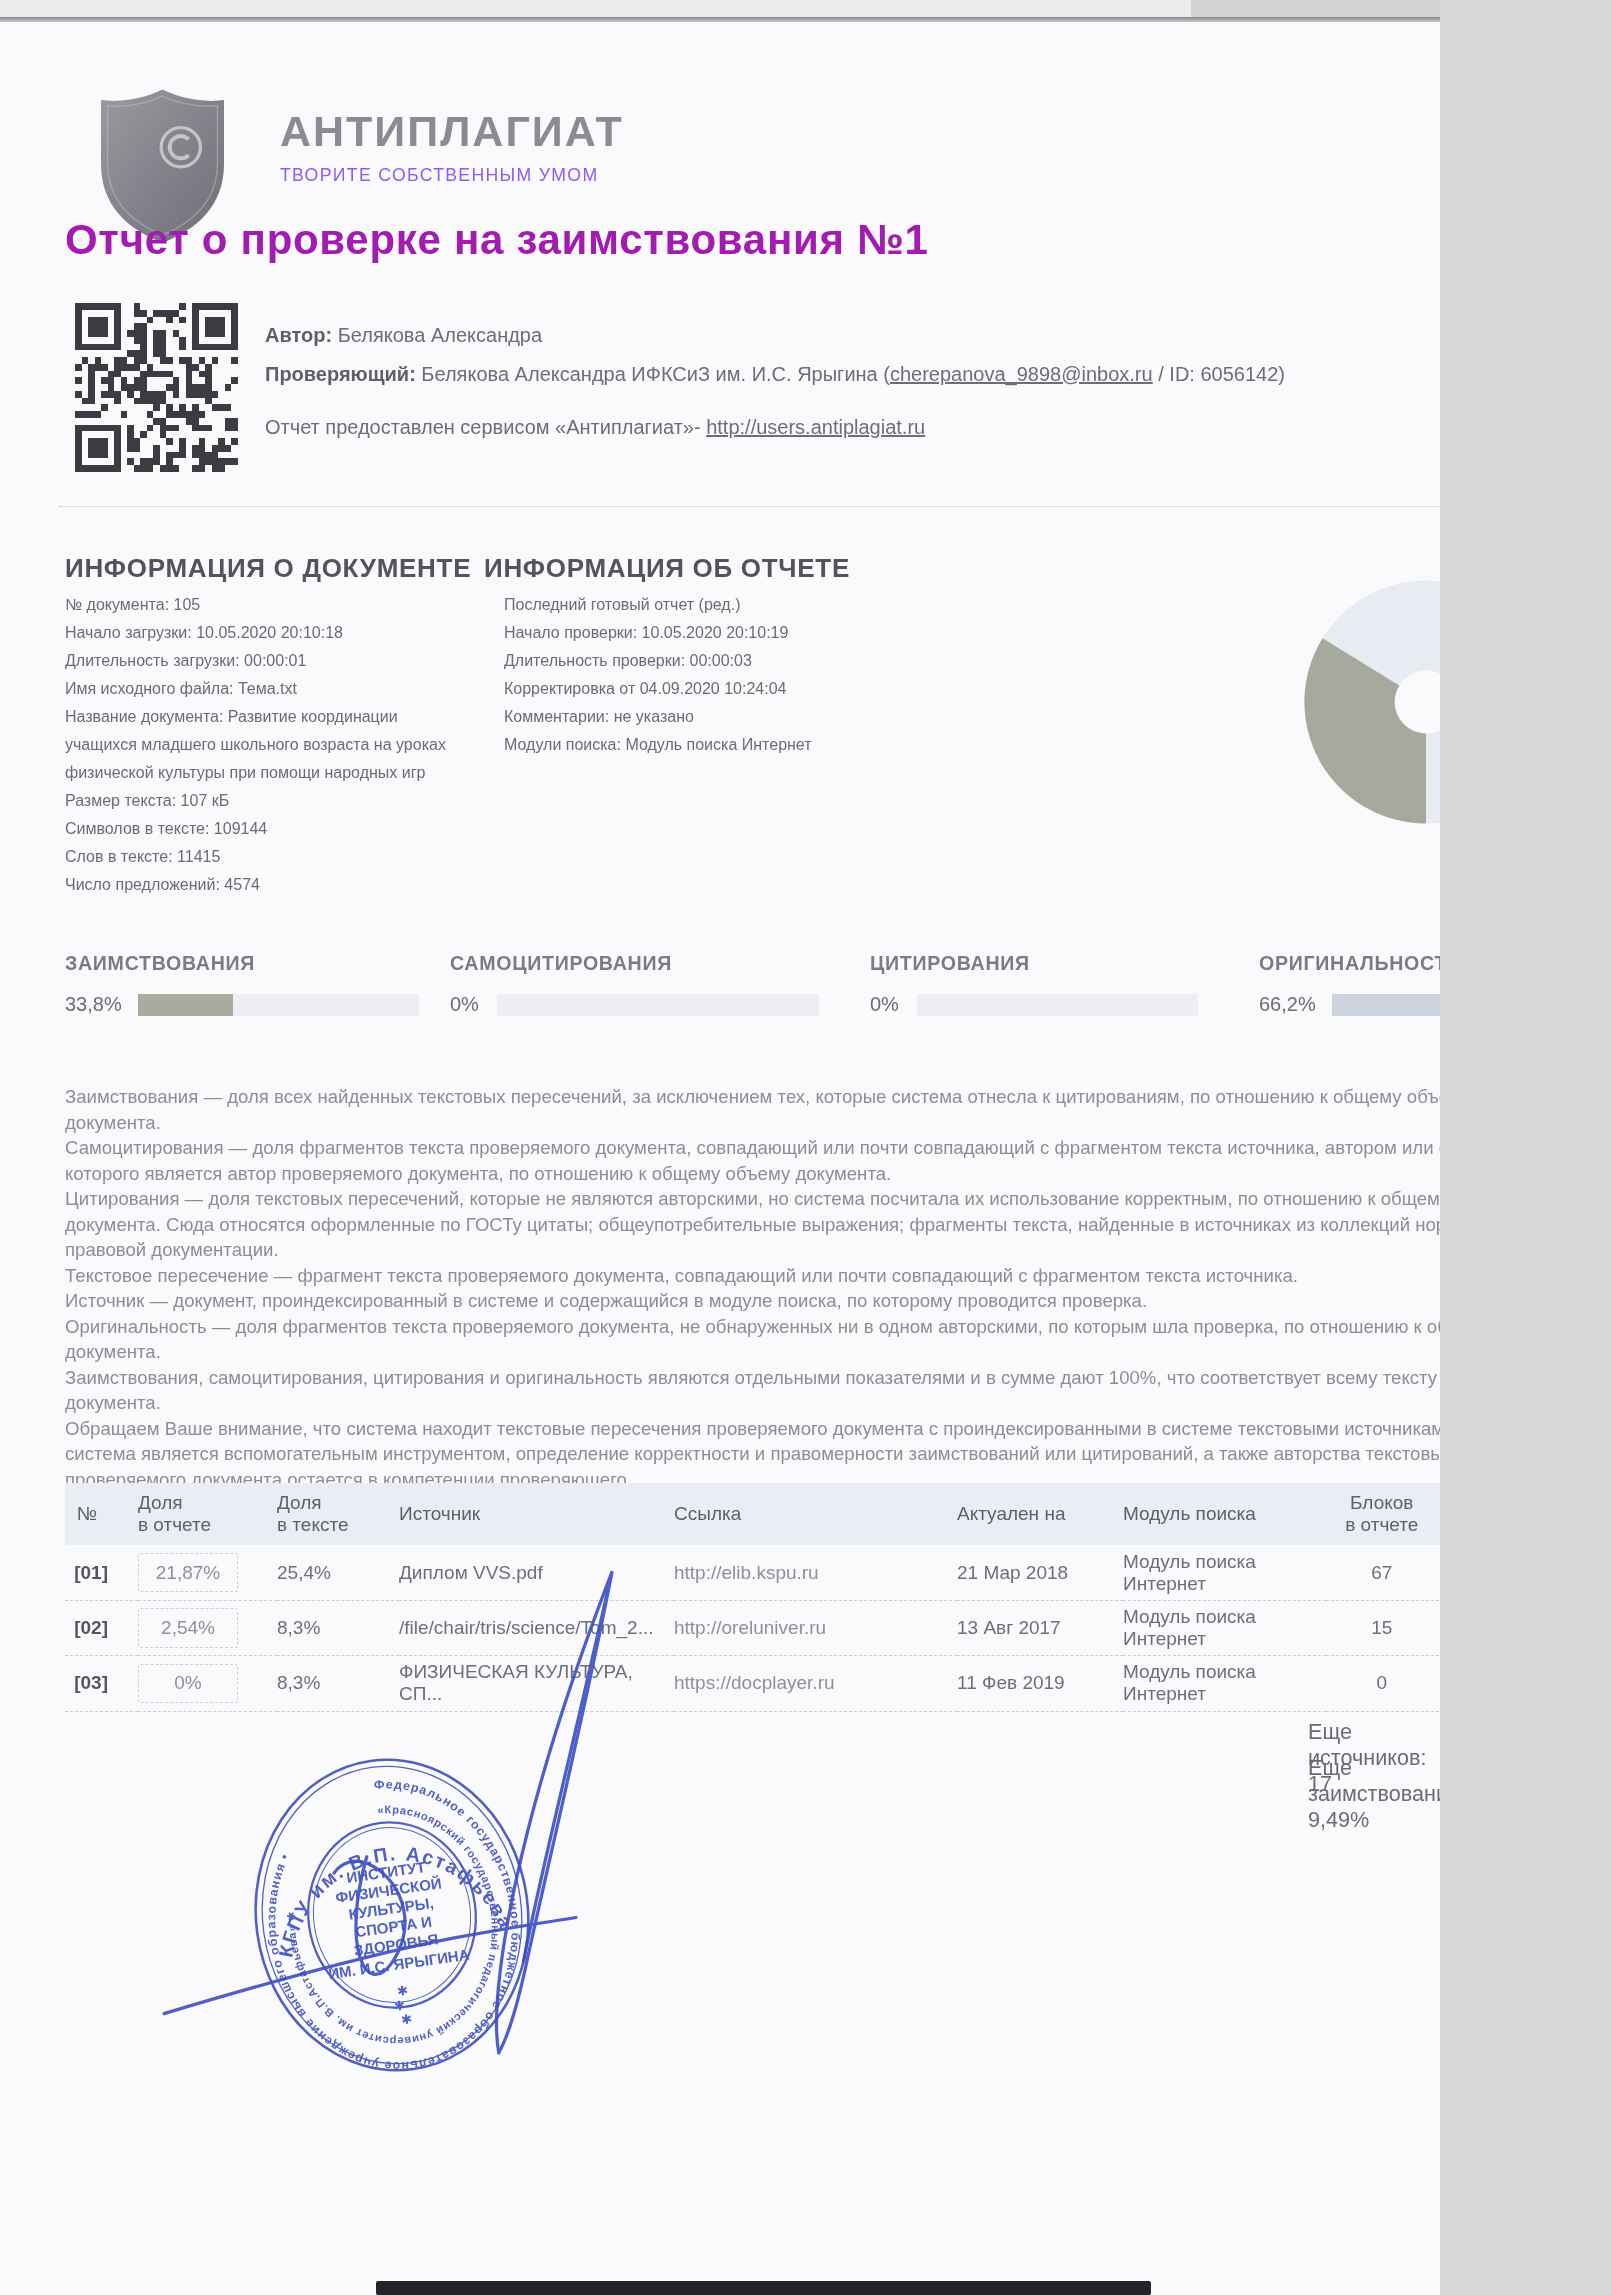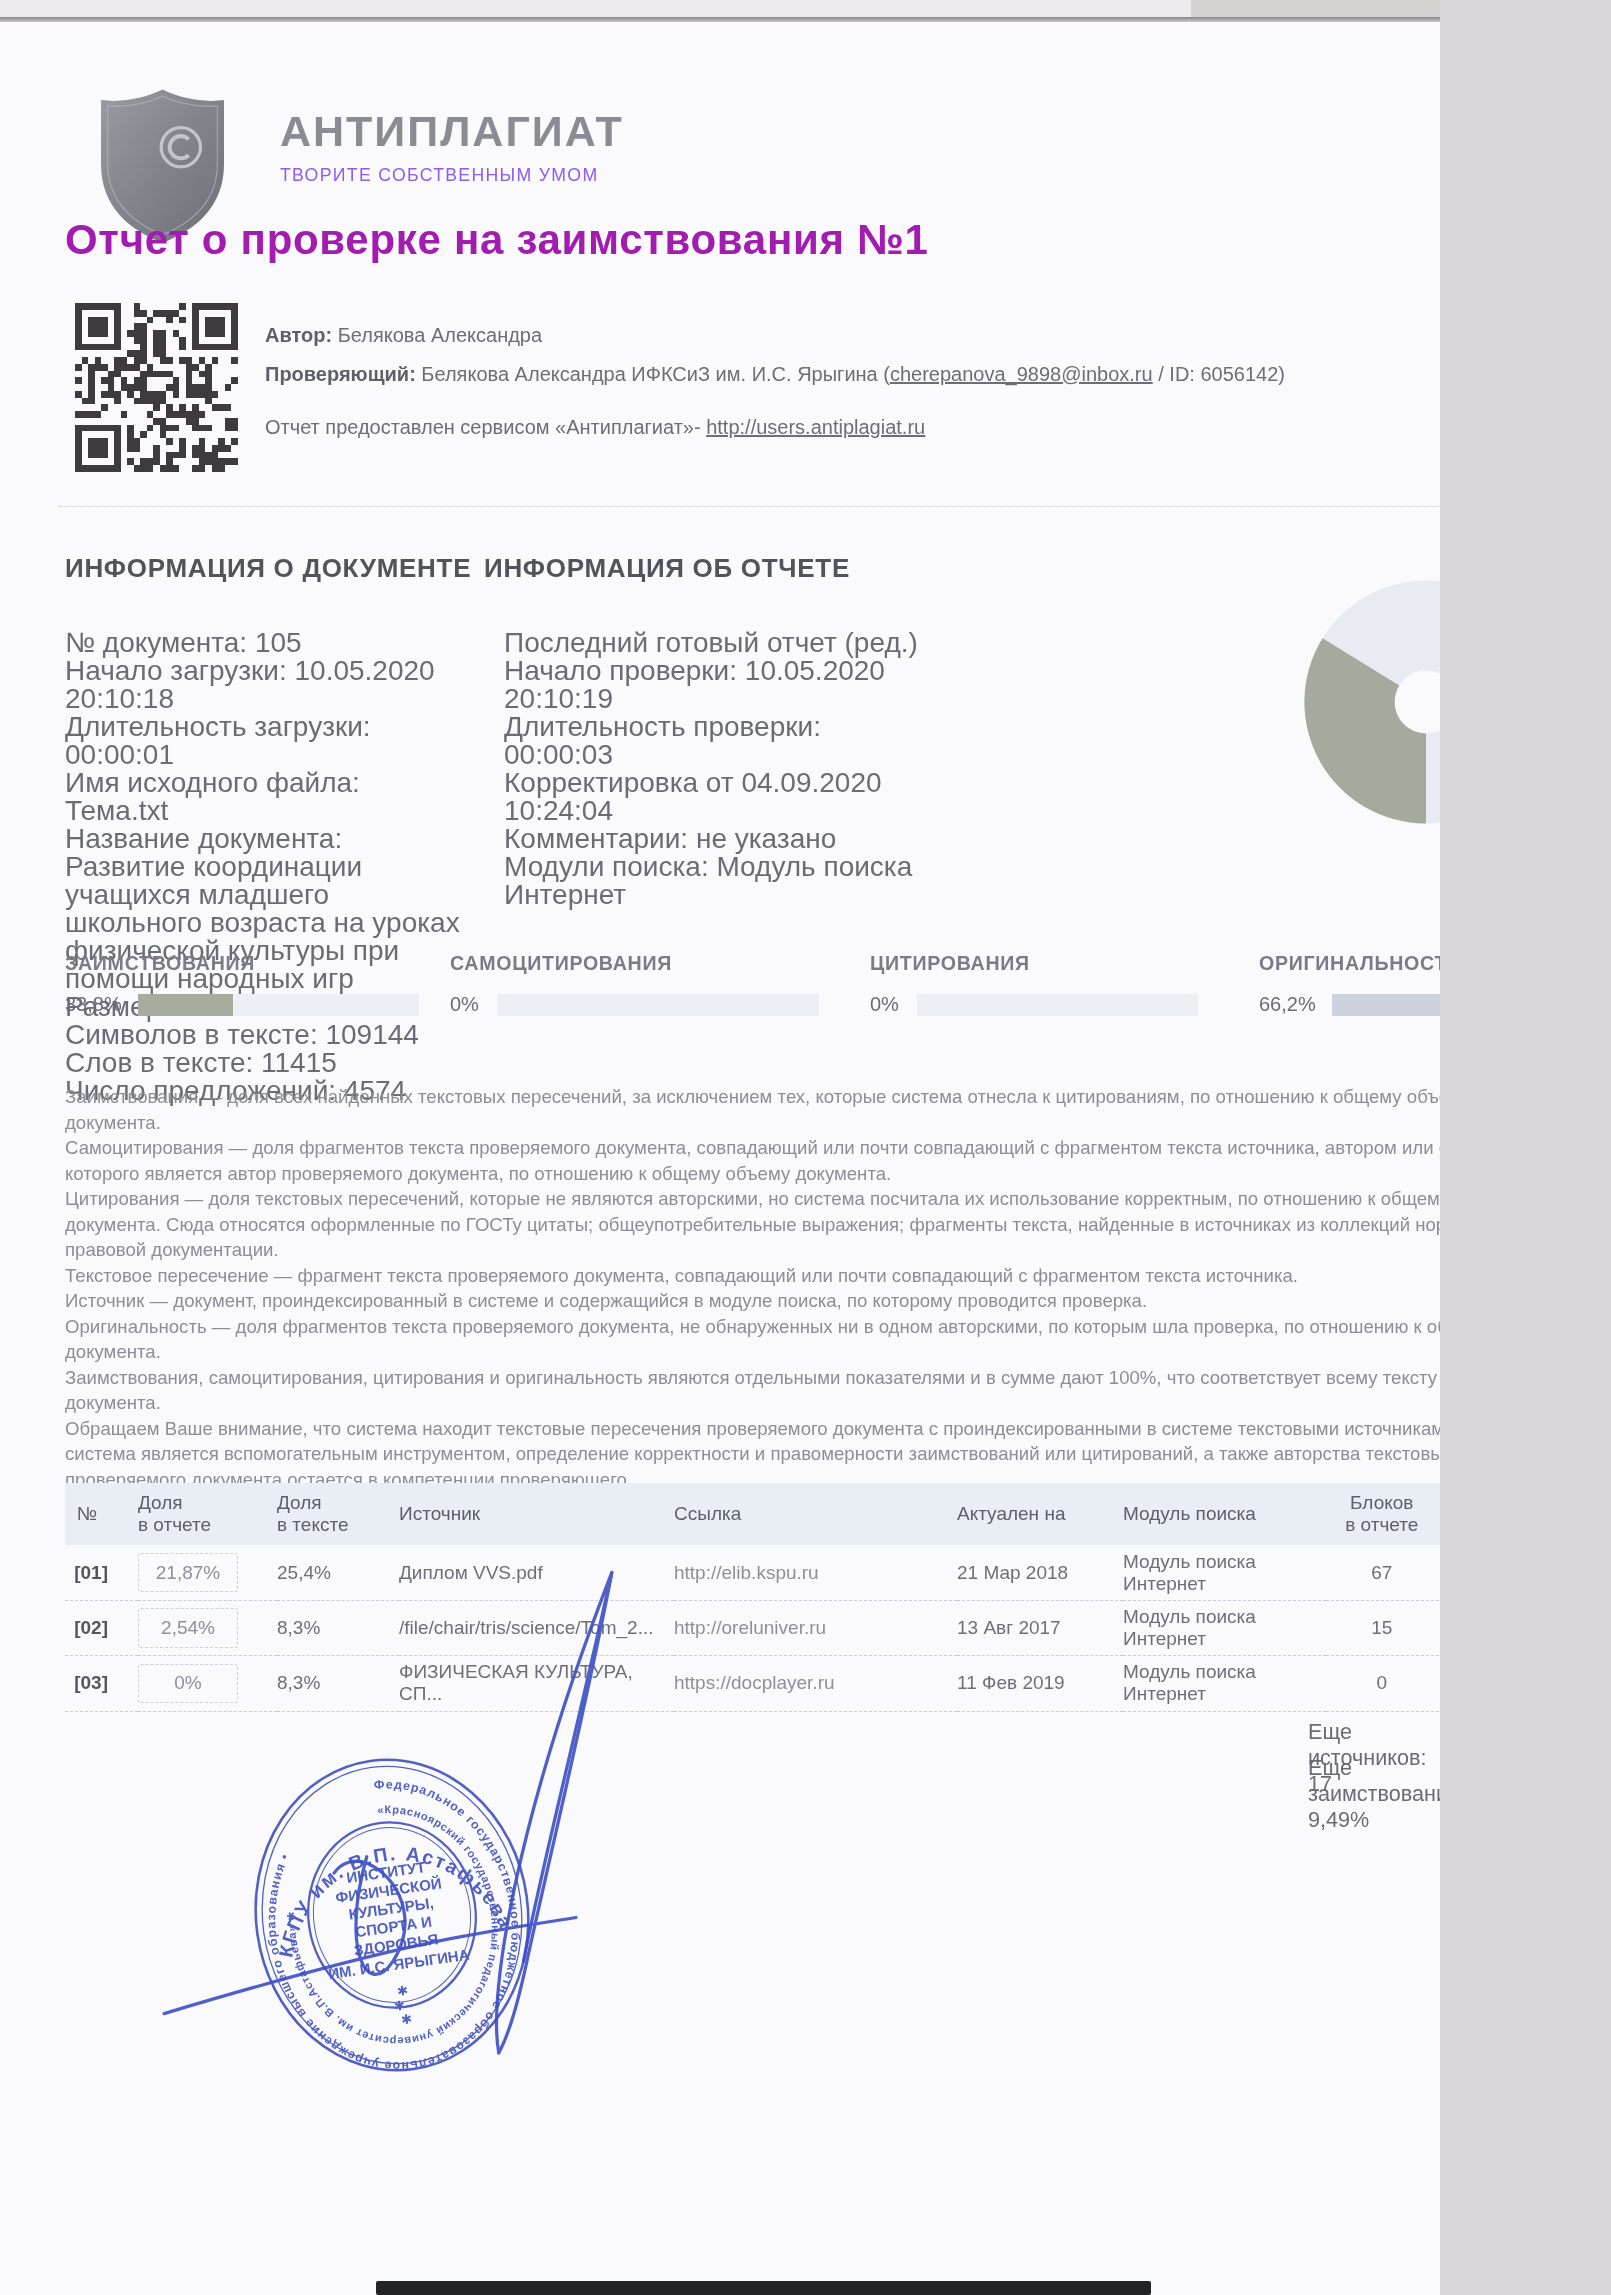--- a/index.html
+++ b/index.html
@@ -27,21 +27,21 @@
   .author-line{margin-bottom:15.7px;}
   .author-line b{color:#5f5f68;}
   .author-line .lnk{color:#6d6d76;text-decoration:underline;}
   .service-line{margin-top:30px;}
   .dotted-divider{position:absolute;left:59px;top:506px;width:1498px;border-top:1.3px dotted #c3c6cd;}
 
   
   .info-heading{position:absolute;font-size:26px;font-weight:700;color:#53535c;letter-spacing:0.7px;}
   .ih-left{left:65px;top:553px;}
   .ih-right{left:484px;top:553px;}
-  .info-lines{position:absolute;font-size:28px;line-height:28px;color:#6b6b74;margin-top:38px;}
+  .info-lines{position:absolute;font-size:16px;line-height:28px;color:#6b6b74;}
   .il-left{left:65px;top:591px;width:405px;}
   .il-right{left:504px;top:591px;width:419px;}
 
   .pie-wrap{position:absolute;left:1292px;top:568px;width:268px;height:268px;}
 
   
   .metric{position:absolute;top:952px;}
   .metric .mlabel{font-size:19.6px;font-weight:700;color:#7b7b85;letter-spacing:0.7px;}
   .metric .mrow{display:flex;align-items:center;margin-top:18.3px;}
   .metric .mval{font-size:20px;color:#6b6b74;width:73px;flex:0 0 auto;}

